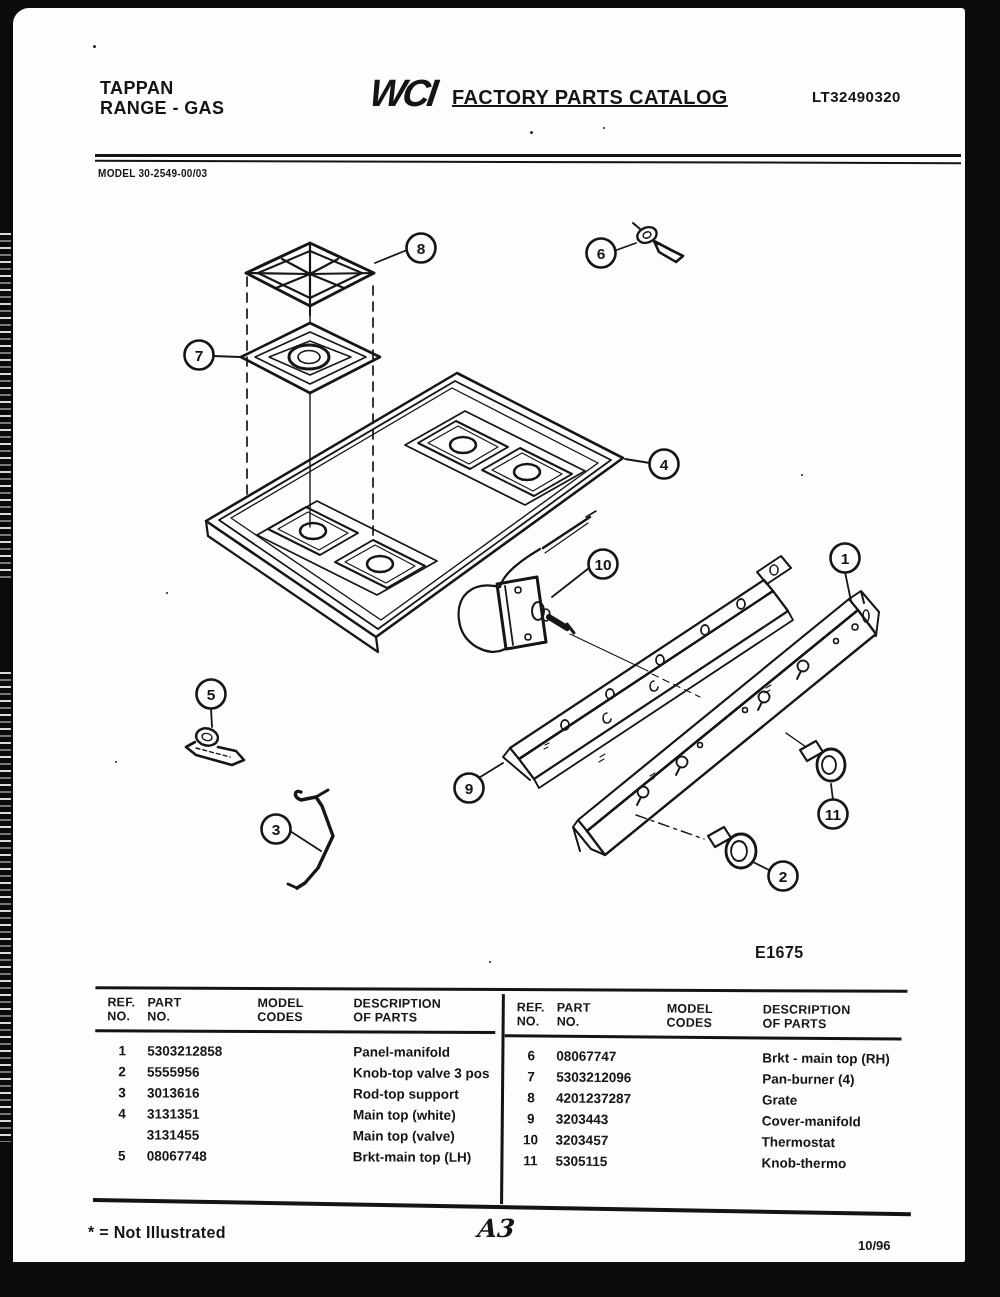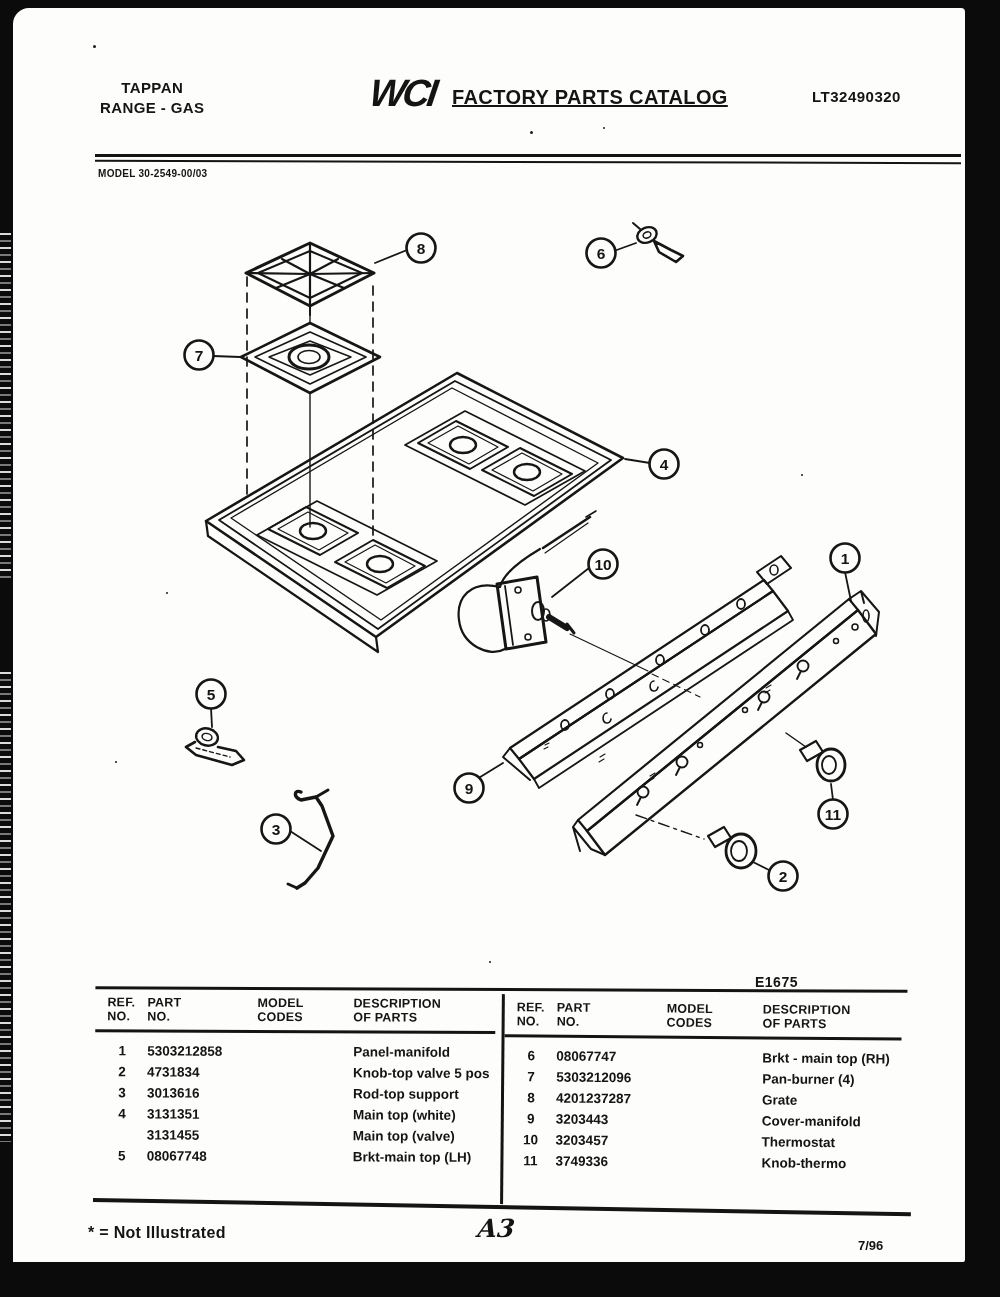--- a/index.html
+++ b/index.html
@@ -3,28 +3,28 @@
 <meta charset="utf-8">
 <style>
   html,body{margin:0;padding:0;background:#000;}
   .stage{position:relative;width:1000px;height:1297px;background:#0b0b0b;overflow:hidden;
          font-family:"Liberation Sans",sans-serif;color:#141414;}
   .page-bg{position:absolute;left:13px;top:8px;width:952px;height:1254px;background:#fdfdfb;
            border-radius:16px 4px 2px 0;}
   .abs{position:absolute;}
   .b{font-weight:bold;color:#141414;}
   
-  .brand{left:100px;top:78px;font-size:15px;line-height:20px;letter-spacing:.4px;text-align:center;}
+  .brand{left:100px;top:78px;font-size:18px;line-height:20px;letter-spacing:.4px;}
   .logo{left:370px;top:72px;font-size:38px;font-style:italic;font-weight:900;letter-spacing:-3px;
         transform:skewX(-8deg);}
   .cat-title{left:452px;top:86px;font-size:20px;letter-spacing:.4px;text-decoration:underline;}
   .doc-num{left:812px;top:88px;font-size:15px;letter-spacing:.5px;}
   .rule{position:absolute;background:#141414;}
   .model-line{left:98px;top:168px;font-size:10px;letter-spacing:.3px;}
-  .fig-code{left:755px;top:974px;font-size:14px;letter-spacing:.5px;}
+  .fig-code{left:755px;top:944px;font-size:16px;letter-spacing:.5px;}
   
   .ptable{position:absolute;left:95px;top:988px;width:812px;height:210px;
           border-top:3px solid #141414;display:flex;transform:rotate(.25deg);}
   .half{width:406px;box-sizing:border-box;padding:6px 0 0 12px;}
   .half.right{border-left:3px solid #141414;transform:translateY(4px) rotate(.25deg);}
   .thead,.trow{display:grid;grid-template-columns:40px 110px 96px 1fr;align-items:start;}
   .thead{padding-bottom:6px;}
   .hcell{font-size:12.5px;font-weight:bold;line-height:14px;letter-spacing:.2px;}
   .hline{display:block;}
   .headrule{height:3px;background:#141414;margin:0 6px 8px -12px;}
@@ -275,23 +275,23 @@
       <div id="left-rows">
   <div class="trow">
     <div class="cell ref">1</div>
     <div class="cell part">5303212858</div>
     <div class="cell model"></div>
     <div class="cell desc">Panel-manifold</div>
   </div>
 
   <div class="trow">
     <div class="cell ref">2</div>
-    <div class="cell part">4731834</div>
-    <div class="cell model"></div>
-    <div class="cell desc">Knob-top valve 5 pos</div>
+    <div class="cell part">5555956</div>
+    <div class="cell model"></div>
+    <div class="cell desc">Knob-top valve 3 pos</div>
   </div>
 
   <div class="trow">
     <div class="cell ref">3</div>
     <div class="cell part">3013616</div>
     <div class="cell model"></div>
     <div class="cell desc">Rod-top support</div>
   </div>
 
   <div class="trow">
@@ -367,25 +367,25 @@
 
   <div class="trow">
     <div class="cell ref">10</div>
     <div class="cell part">3203457</div>
     <div class="cell model"></div>
     <div class="cell desc">Thermostat</div>
   </div>
 
   <div class="trow">
     <div class="cell ref">11</div>
-    <div class="cell part">3749336</div>
+    <div class="cell part">5305115</div>
     <div class="cell model"></div>
     <div class="cell desc">Knob-thermo</div>
   </div>
 </div>
     </div>
   </div>
   <div class="rule bot-rule"></div>
 
   <div class="abs footnote b">* = Not Illustrated</div>
   <div class="abs pagemark">A3</div>
-  <div class="abs datecode b">7/96</div>
+  <div class="abs datecode b">10/96</div>
 </div>
 
 </body></html>

